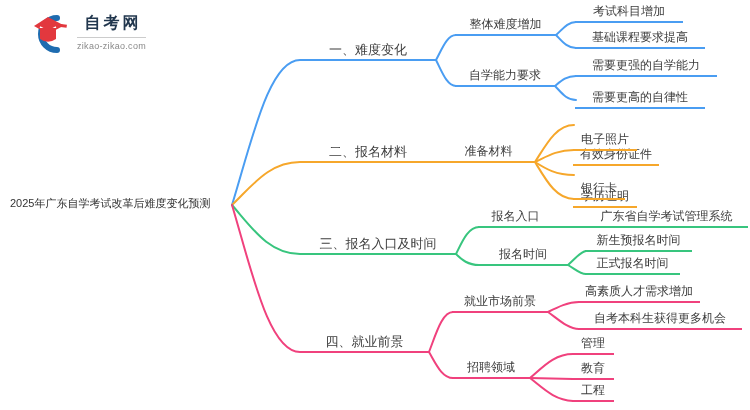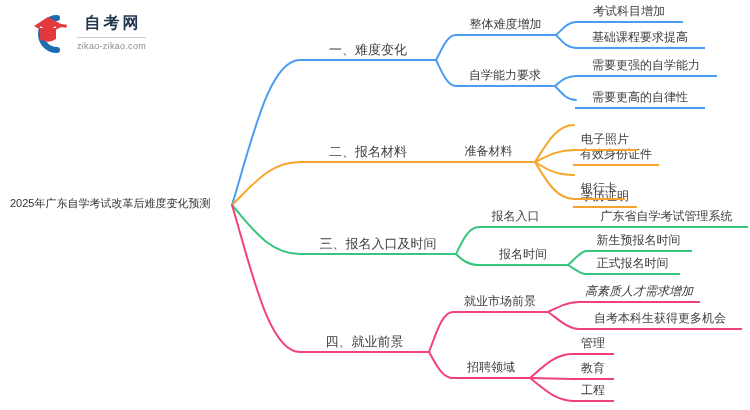--- a/index.html
+++ b/index.html
@@ -46,21 +46,21 @@
   #b1c0l1{left:575px;top:29px;width:130px;}
   #b1c1l0{left:575px;top:57px;width:142px;}
   #b1c1l1{left:575px;top:81px;width:130px;margin-top:8px;}
   #b2c0l0{left:573px;top:106px;width:86px;}
   #b2c0l1{left:573px;top:131px;width:64px;}
   #b2c0l2{left:573px;top:156px;width:64px;}
   #b2c0l3{left:573px;top:180px;width:52px;}
   #b3c0l0{left:585px;top:208px;width:163px;}
   #b3c1l0{left:585px;top:232px;width:107px;}
   #b3c1l1{left:585px;top:255px;width:95px;}
-  #b4c0l0{left:578px;top:283px;width:122px;font-style:italic;}
+  #b4c0l0{left:578px;top:283px;width:122px;}
   #b4c0l1{left:578px;top:310px;width:164px;}
   #b4c1l0{left:572px;top:335px;width:42px;}
   #b4c1l1{left:572px;top:360px;width:42px;}
   #b4c1l2{left:572px;top:382px;width:42px;}
 </style>
 </head>
 <body>
 
 <div class="stage">
 

